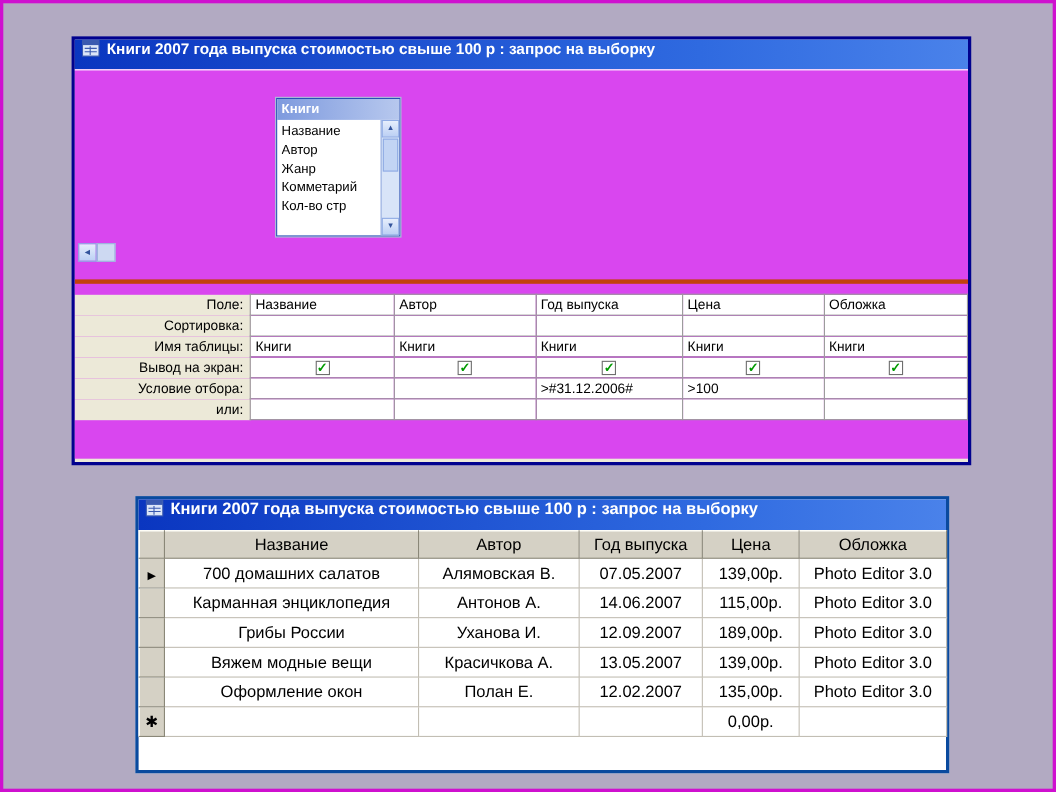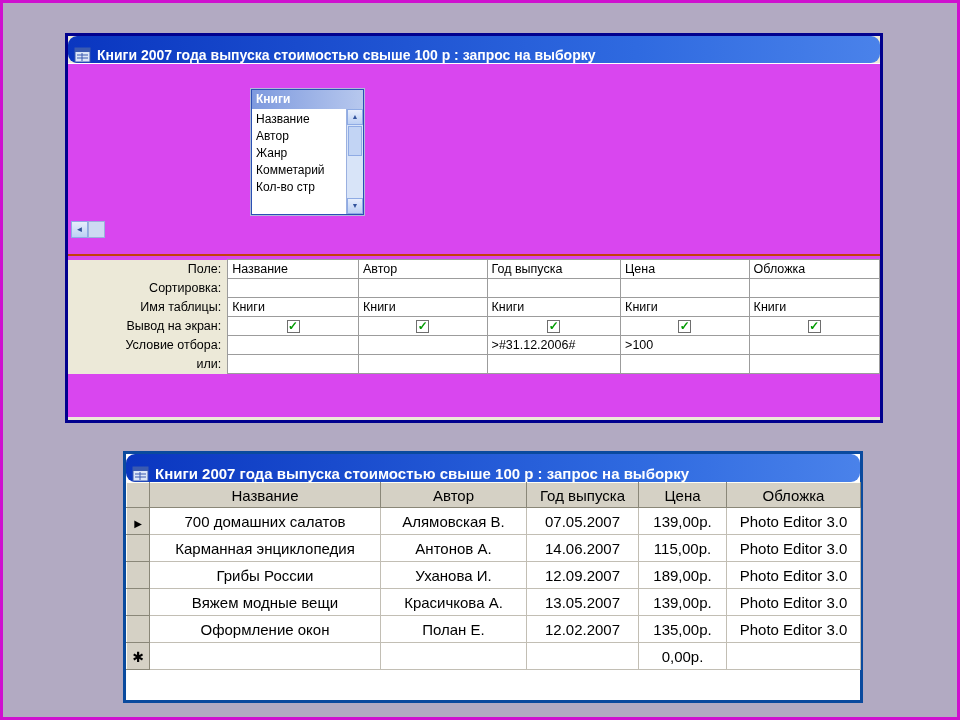--- a/index.html
+++ b/index.html
@@ -11,23 +11,23 @@
     position:relative;
     overflow:hidden;
     font-family:"Liberation Sans", sans-serif;
   }
 
   
   .window { position:absolute; background:#ece9d8; }
   .titlebar {
     height:27px;
     background:linear-gradient(to right,#0a36c0,#2f6ae0 70%,#4a82ea);
-    display:flex; align-items:flex-end; gap:6px;
+    display:flex; align-items:flex-start; gap:6px;
     padding:0 6px; color:#fff; font-weight:bold;
-    overflow:hidden; white-space:nowrap;border-radius:9px;
+    overflow:hidden; white-space:nowrap;
   }
   .title-text { font-size:14px; }
   .win-icon { flex:0 0 auto; width:17px; height:16px; display:flex; align-items:center; }
 
   
   #design-window { left:62px; top:30px; width:818px; height:390px; border:3px solid #01018e; }
   .design-body { position:relative; height:354px; background:#d946ef; overflow:hidden; border-top:1px solid #fff; }
 
   .field-list {
     position:absolute; left:183px; top:25px; width:113px; height:126px;
@@ -61,21 +61,21 @@
   .hscroll { position:absolute; display:flex; height:17px; }
   #pane-hscroll { left:3px; top:157px; }
   .hs-btn {
     width:17px; height:17px;
     background:linear-gradient(#e6eefc,#bcd0f4);
     border:1px solid #8fabe4; color:#33549c;
     font-size:8px; display:flex; align-items:center; justify-content:center;
   }
   .hs-thumb { width:17px; height:17px; background:#cdd9f2; border:1px solid #9ab0dc; }
 
-  .grid-pane { position:absolute; left:0; top:190px; right:0; bottom:0; border-top:2px solid #c2410c; padding-top:3px; }
+  .grid-pane { position:absolute; left:0; top:190px; right:0; bottom:0; border-top:4px solid #c2410c; padding-top:9px; }
   table.qbe { border-collapse:collapse; table-layout:fixed; }
   table.qbe td { height:19px; font-size:12.5px; }
   table.qbe td.lbl {
     width:166px; text-align:right; padding-right:6px;
     background:#ece9d8; color:#000; white-space:nowrap;
   }
   table.qbe td.cell {
     width:138px; background:#fff; border:1px solid #9c9c9c;
     padding:0 4px; white-space:nowrap; overflow:hidden;
   }

